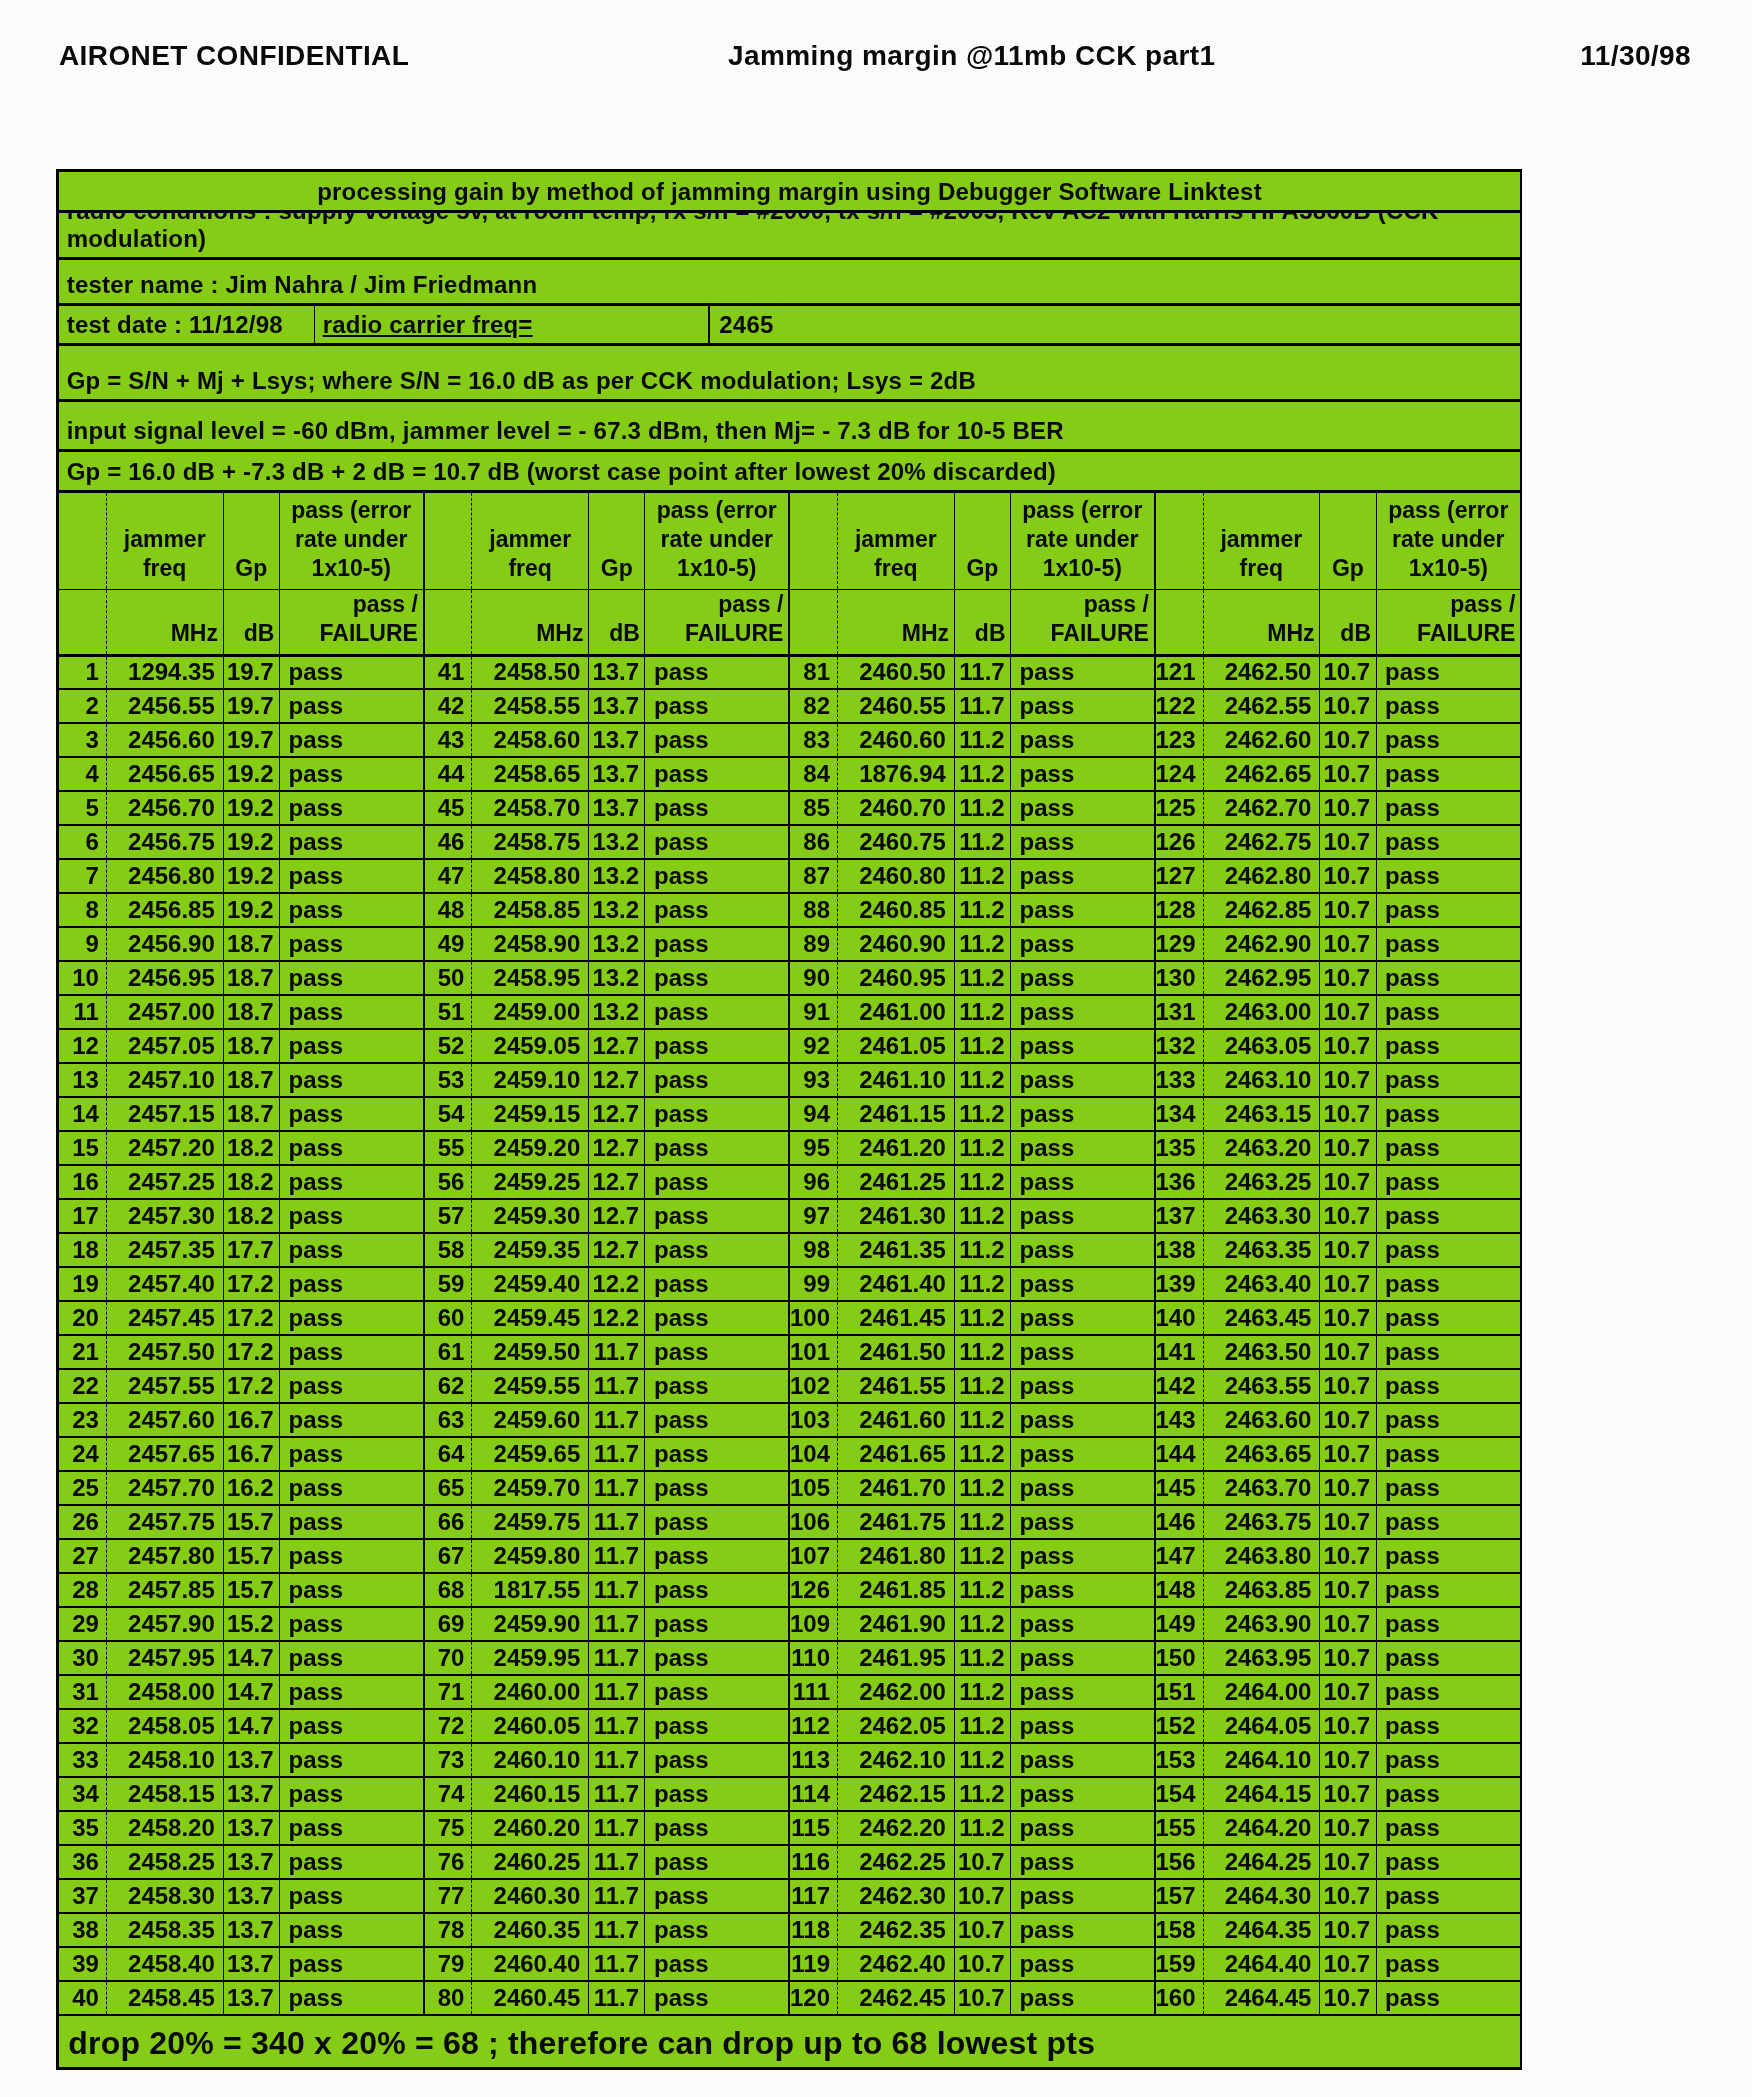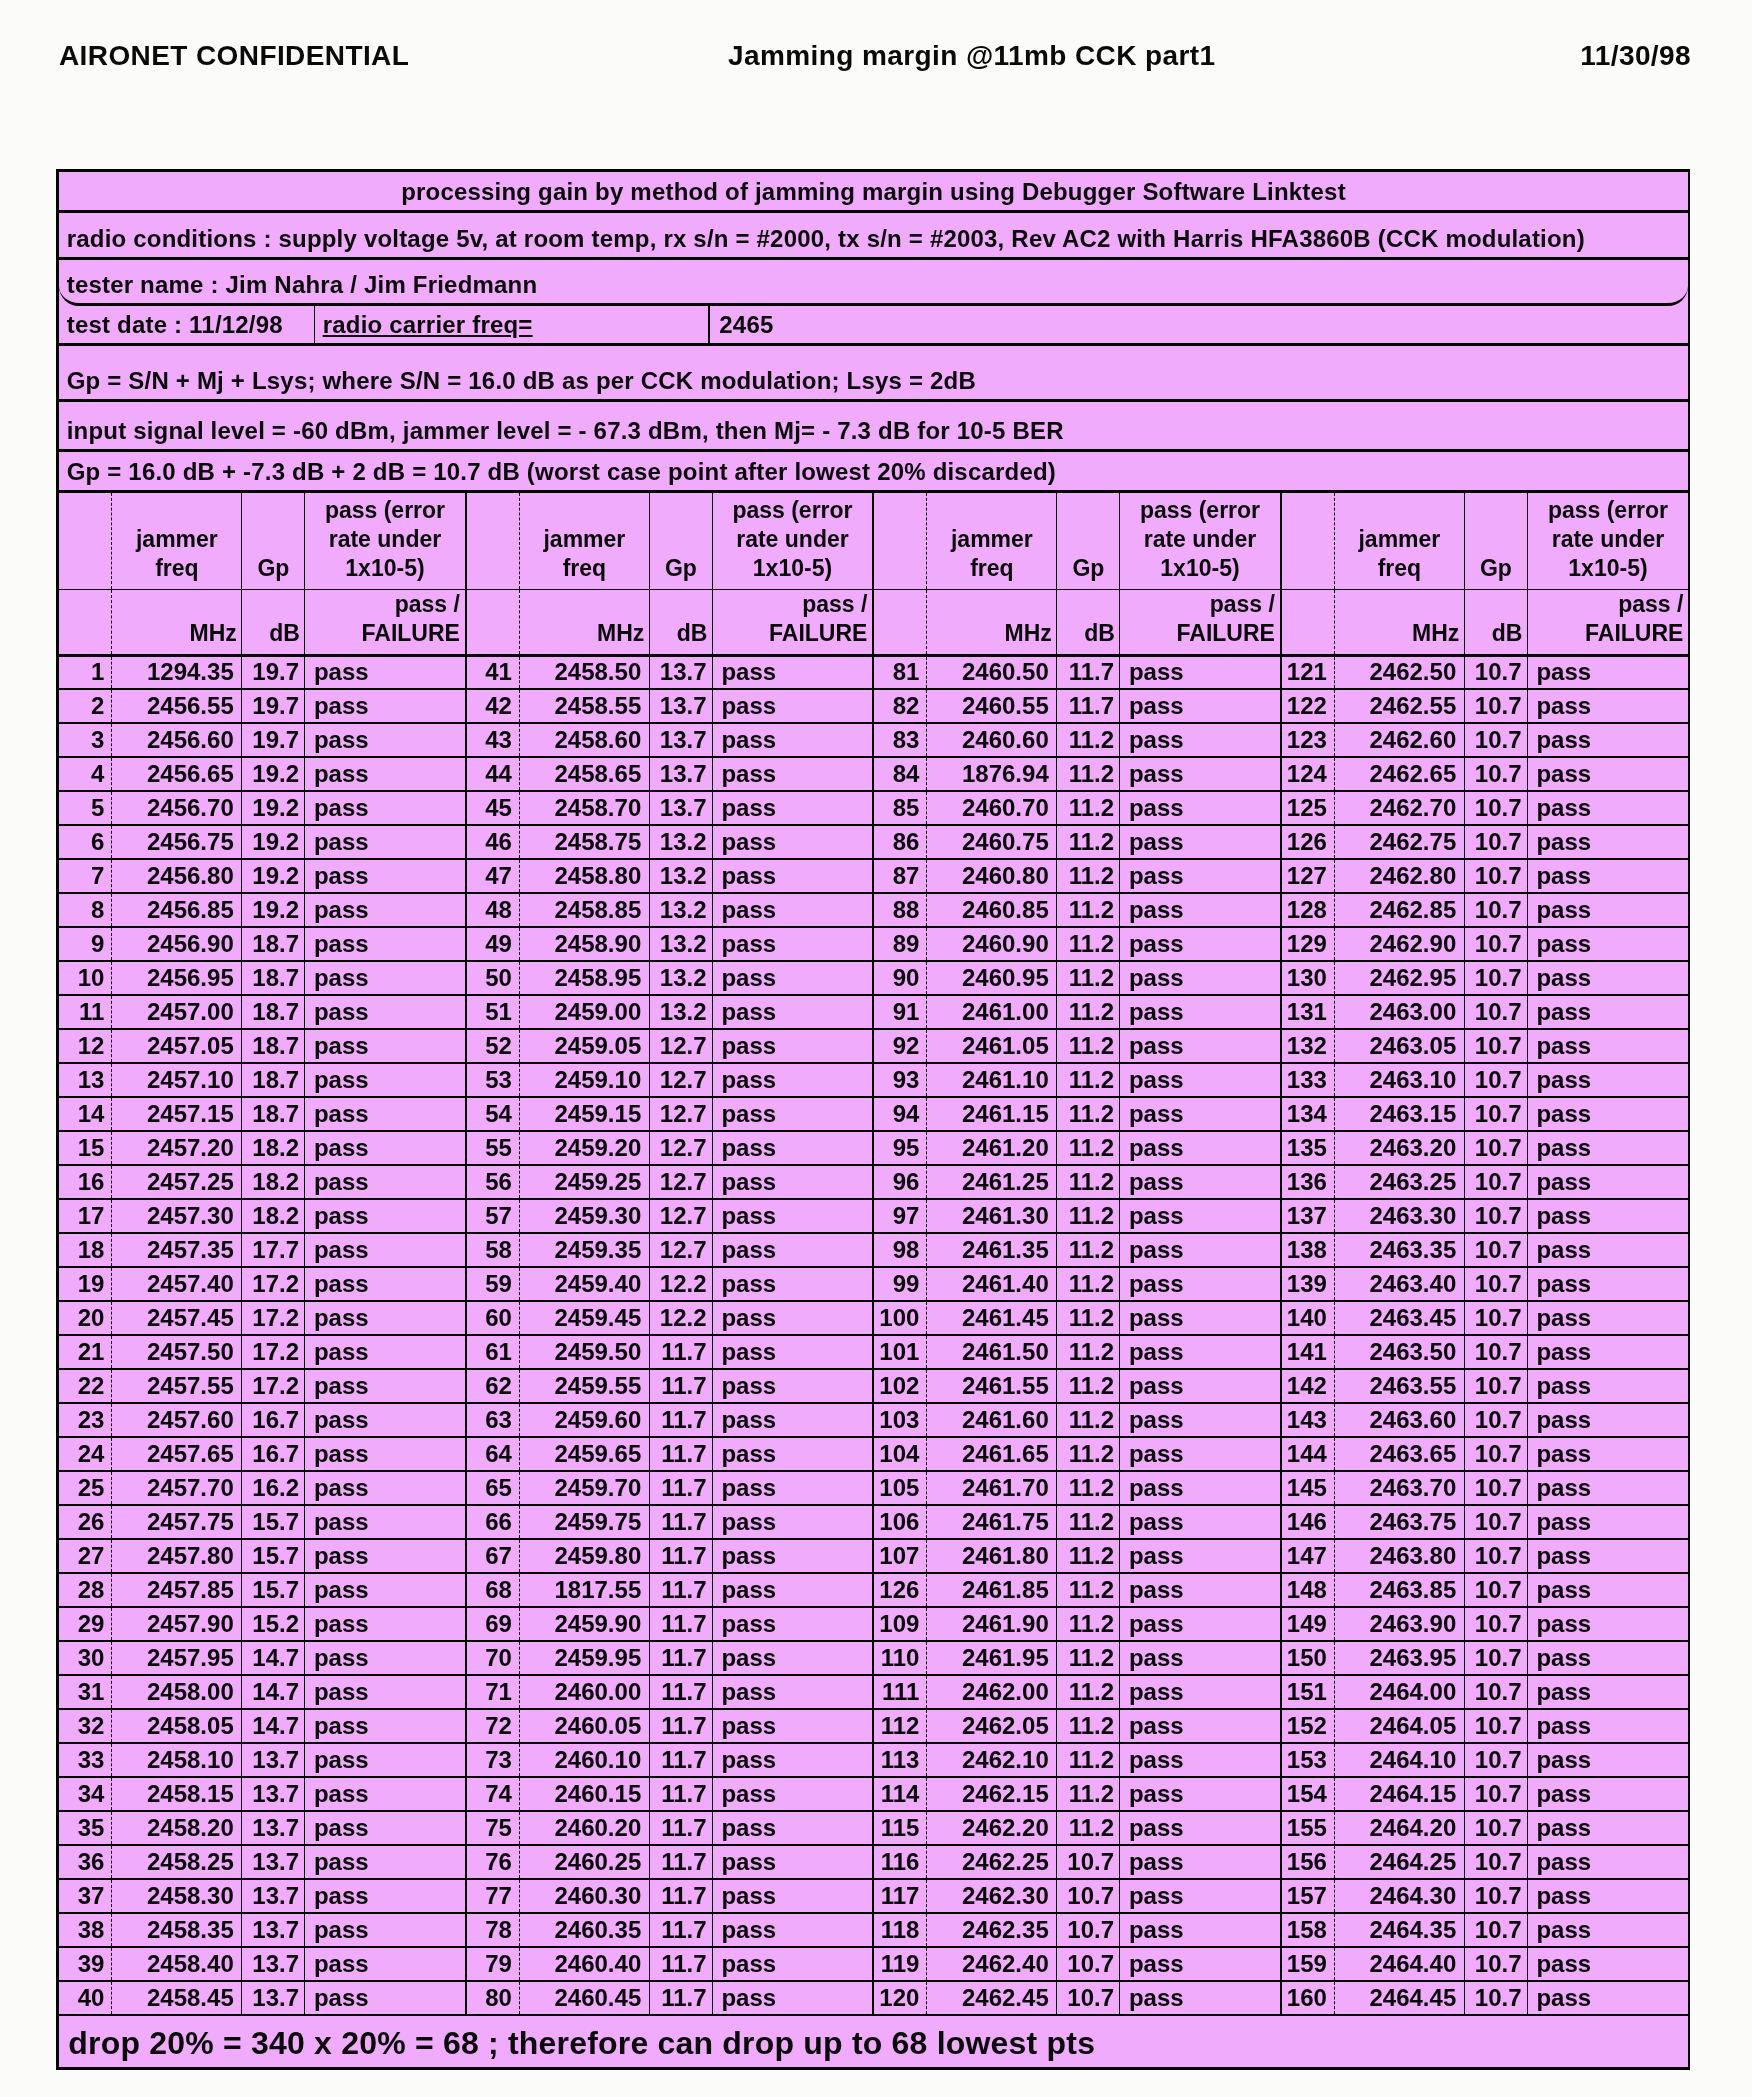--- a/index.html
+++ b/index.html
@@ -12,38 +12,38 @@
     -webkit-font-smoothing:antialiased;
   }
   .page-header{
     display:flex;justify-content:space-between;align-items:flex-start;
     padding:40px 62px 0 59px;
     font-size:28px;letter-spacing:0.4px;
   }
   .page-header .center{transform:translateX(-23px);}
   .doc{
     margin:97px 0 0 56px;
-    width:1634px;
+    width:1466px;
     box-sizing:border-box;
     border:3.1px solid #000;
     border-right-width:2.3px;
-    background:#f0abfc;
+    background:#84cc16;
   }
   
   .info-row{
     display:flex;align-items:flex-end;
     box-sizing:border-box;
     border-bottom:3.1px solid #000;
     padding:0 7.7px 3.9px 7.7px;
     font-size:24px;letter-spacing:0.2px;
     overflow:hidden;
   }
   .info-row.title{justify-content:center;height:41px;}
   .info-row.radio{height:47px;}
-  .info-row.tester{height:46px;border-radius:20px;}
+  .info-row.tester{height:46px;}
   .info-row.date{height:40px;padding:0;}
   .info-row.date .cell{display:flex;align-items:flex-end;box-sizing:border-box;padding:0 6.2px 3.9px 7.7px;height:100%;}
   .info-row.date .c1{width:256px;border-right:1.5px solid #000;}
   .info-row.date .c2{width:395px;border-right:2.3px solid #000;padding-right:6.2px;text-decoration:underline;}
   .info-row.date .c3{flex:1;padding-left:9.3px;}
   .info-row.gpf{height:56px;}
   .info-row.sig{height:50px;}
   .info-row.gpr{height:41px;}
   
   .grid{display:flex;}

